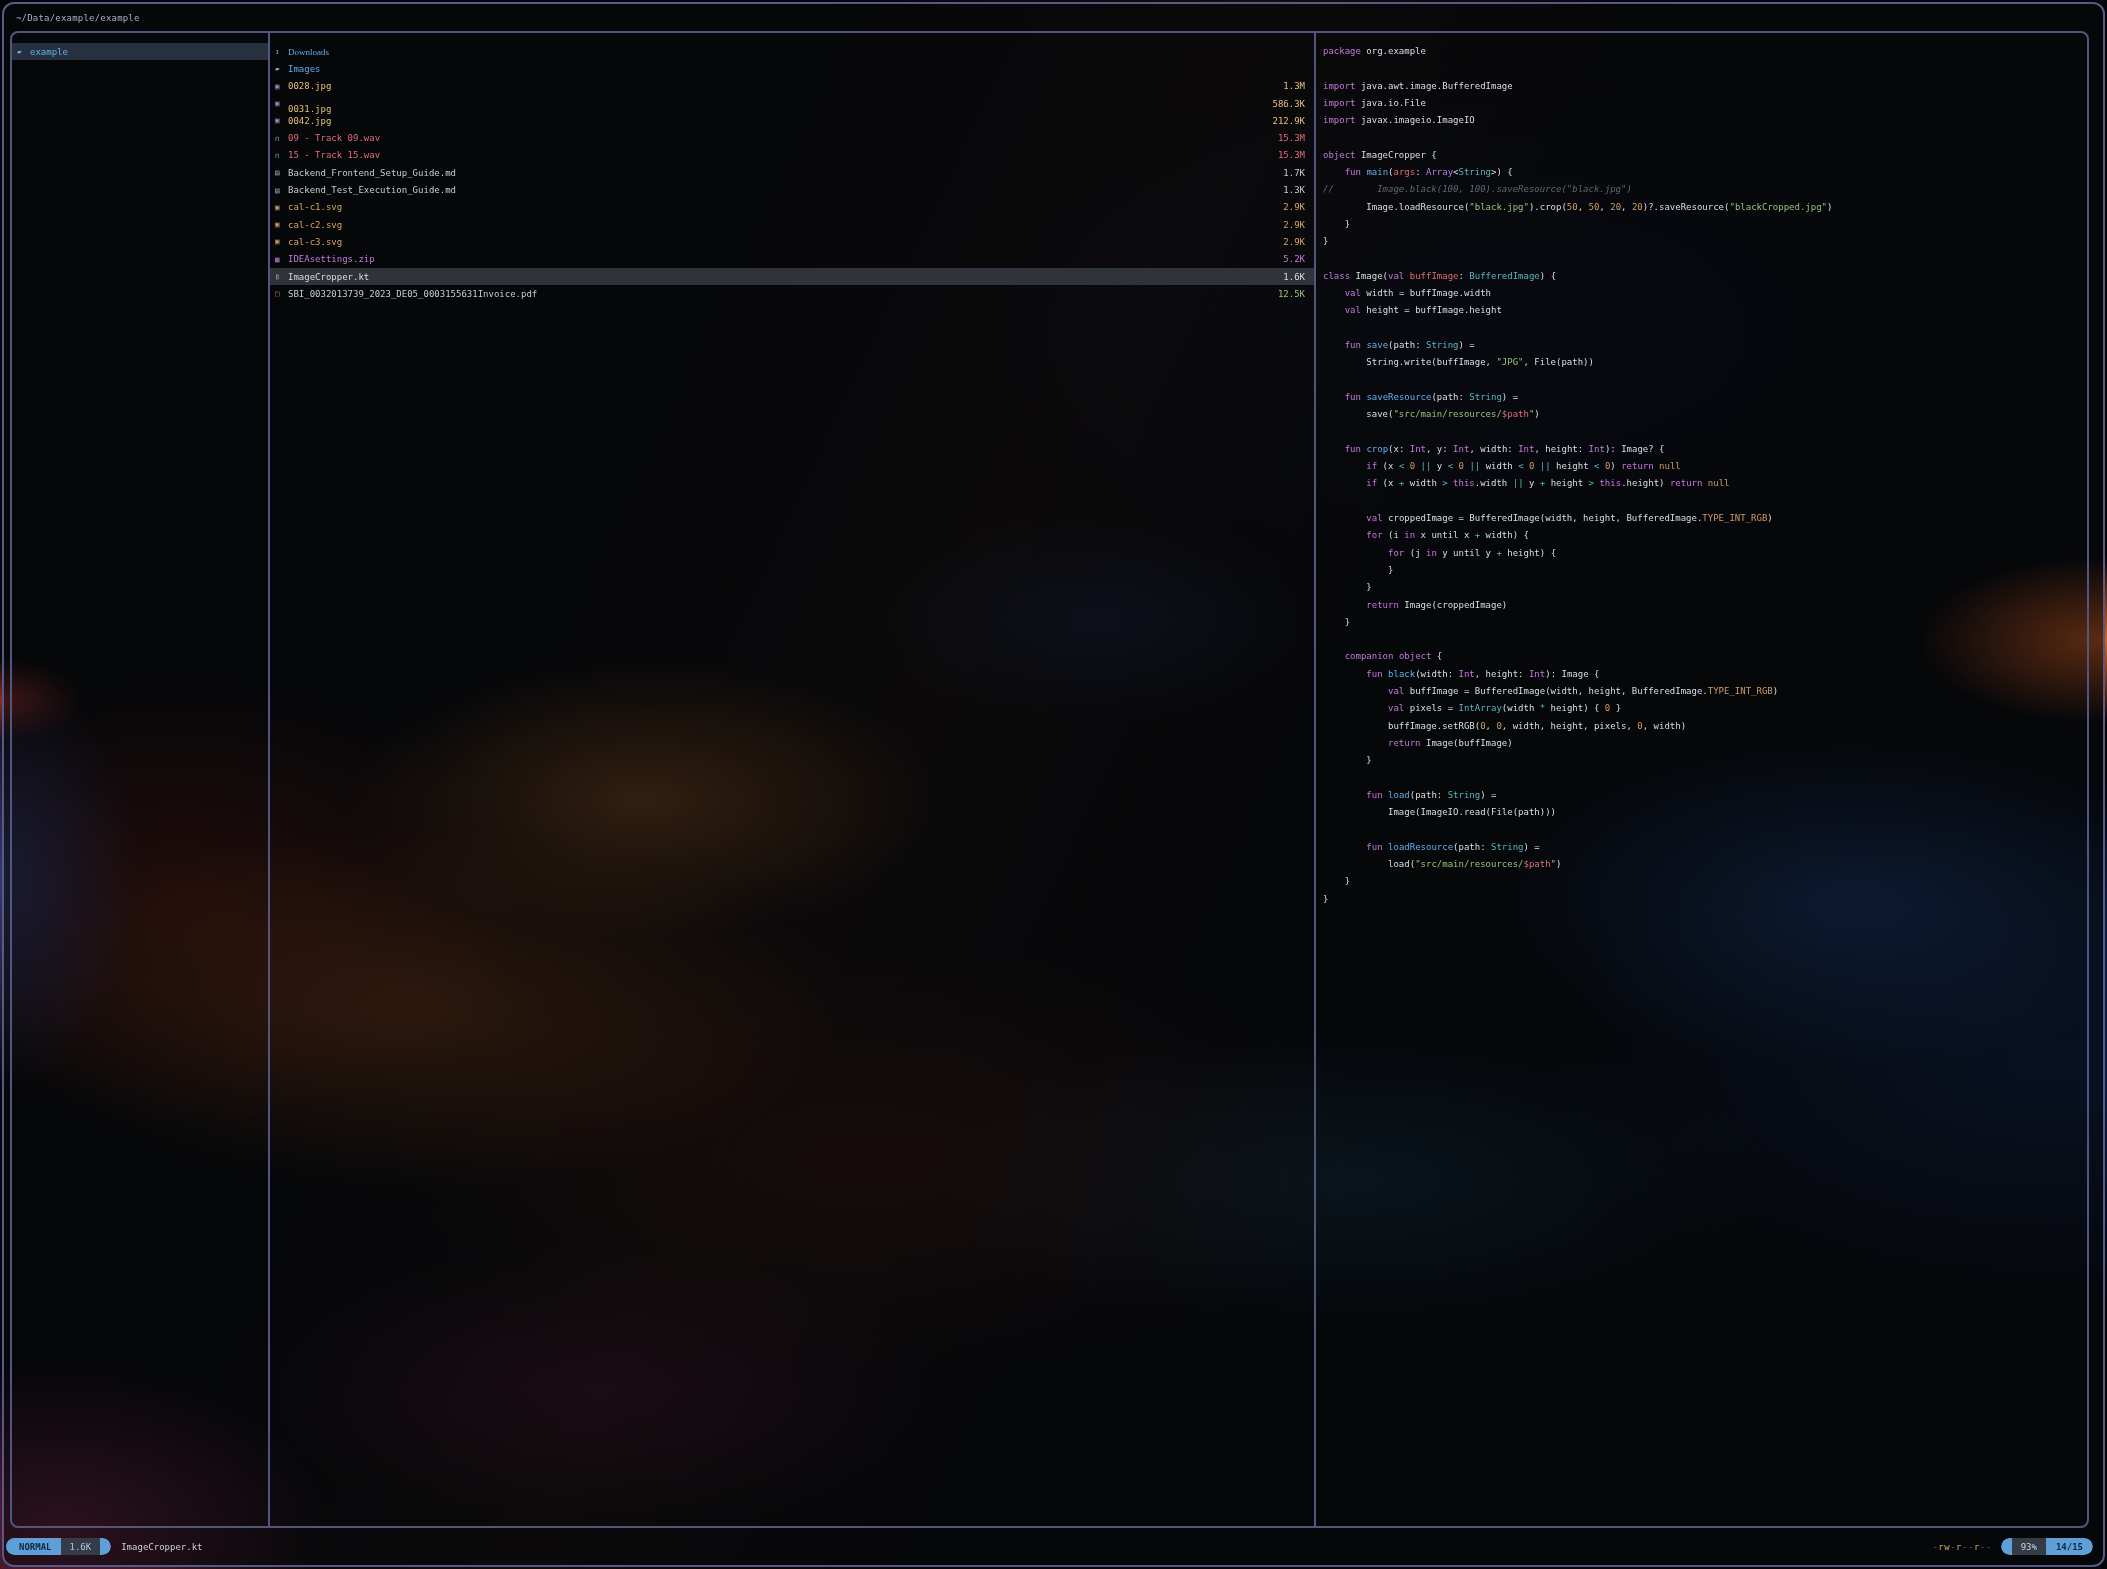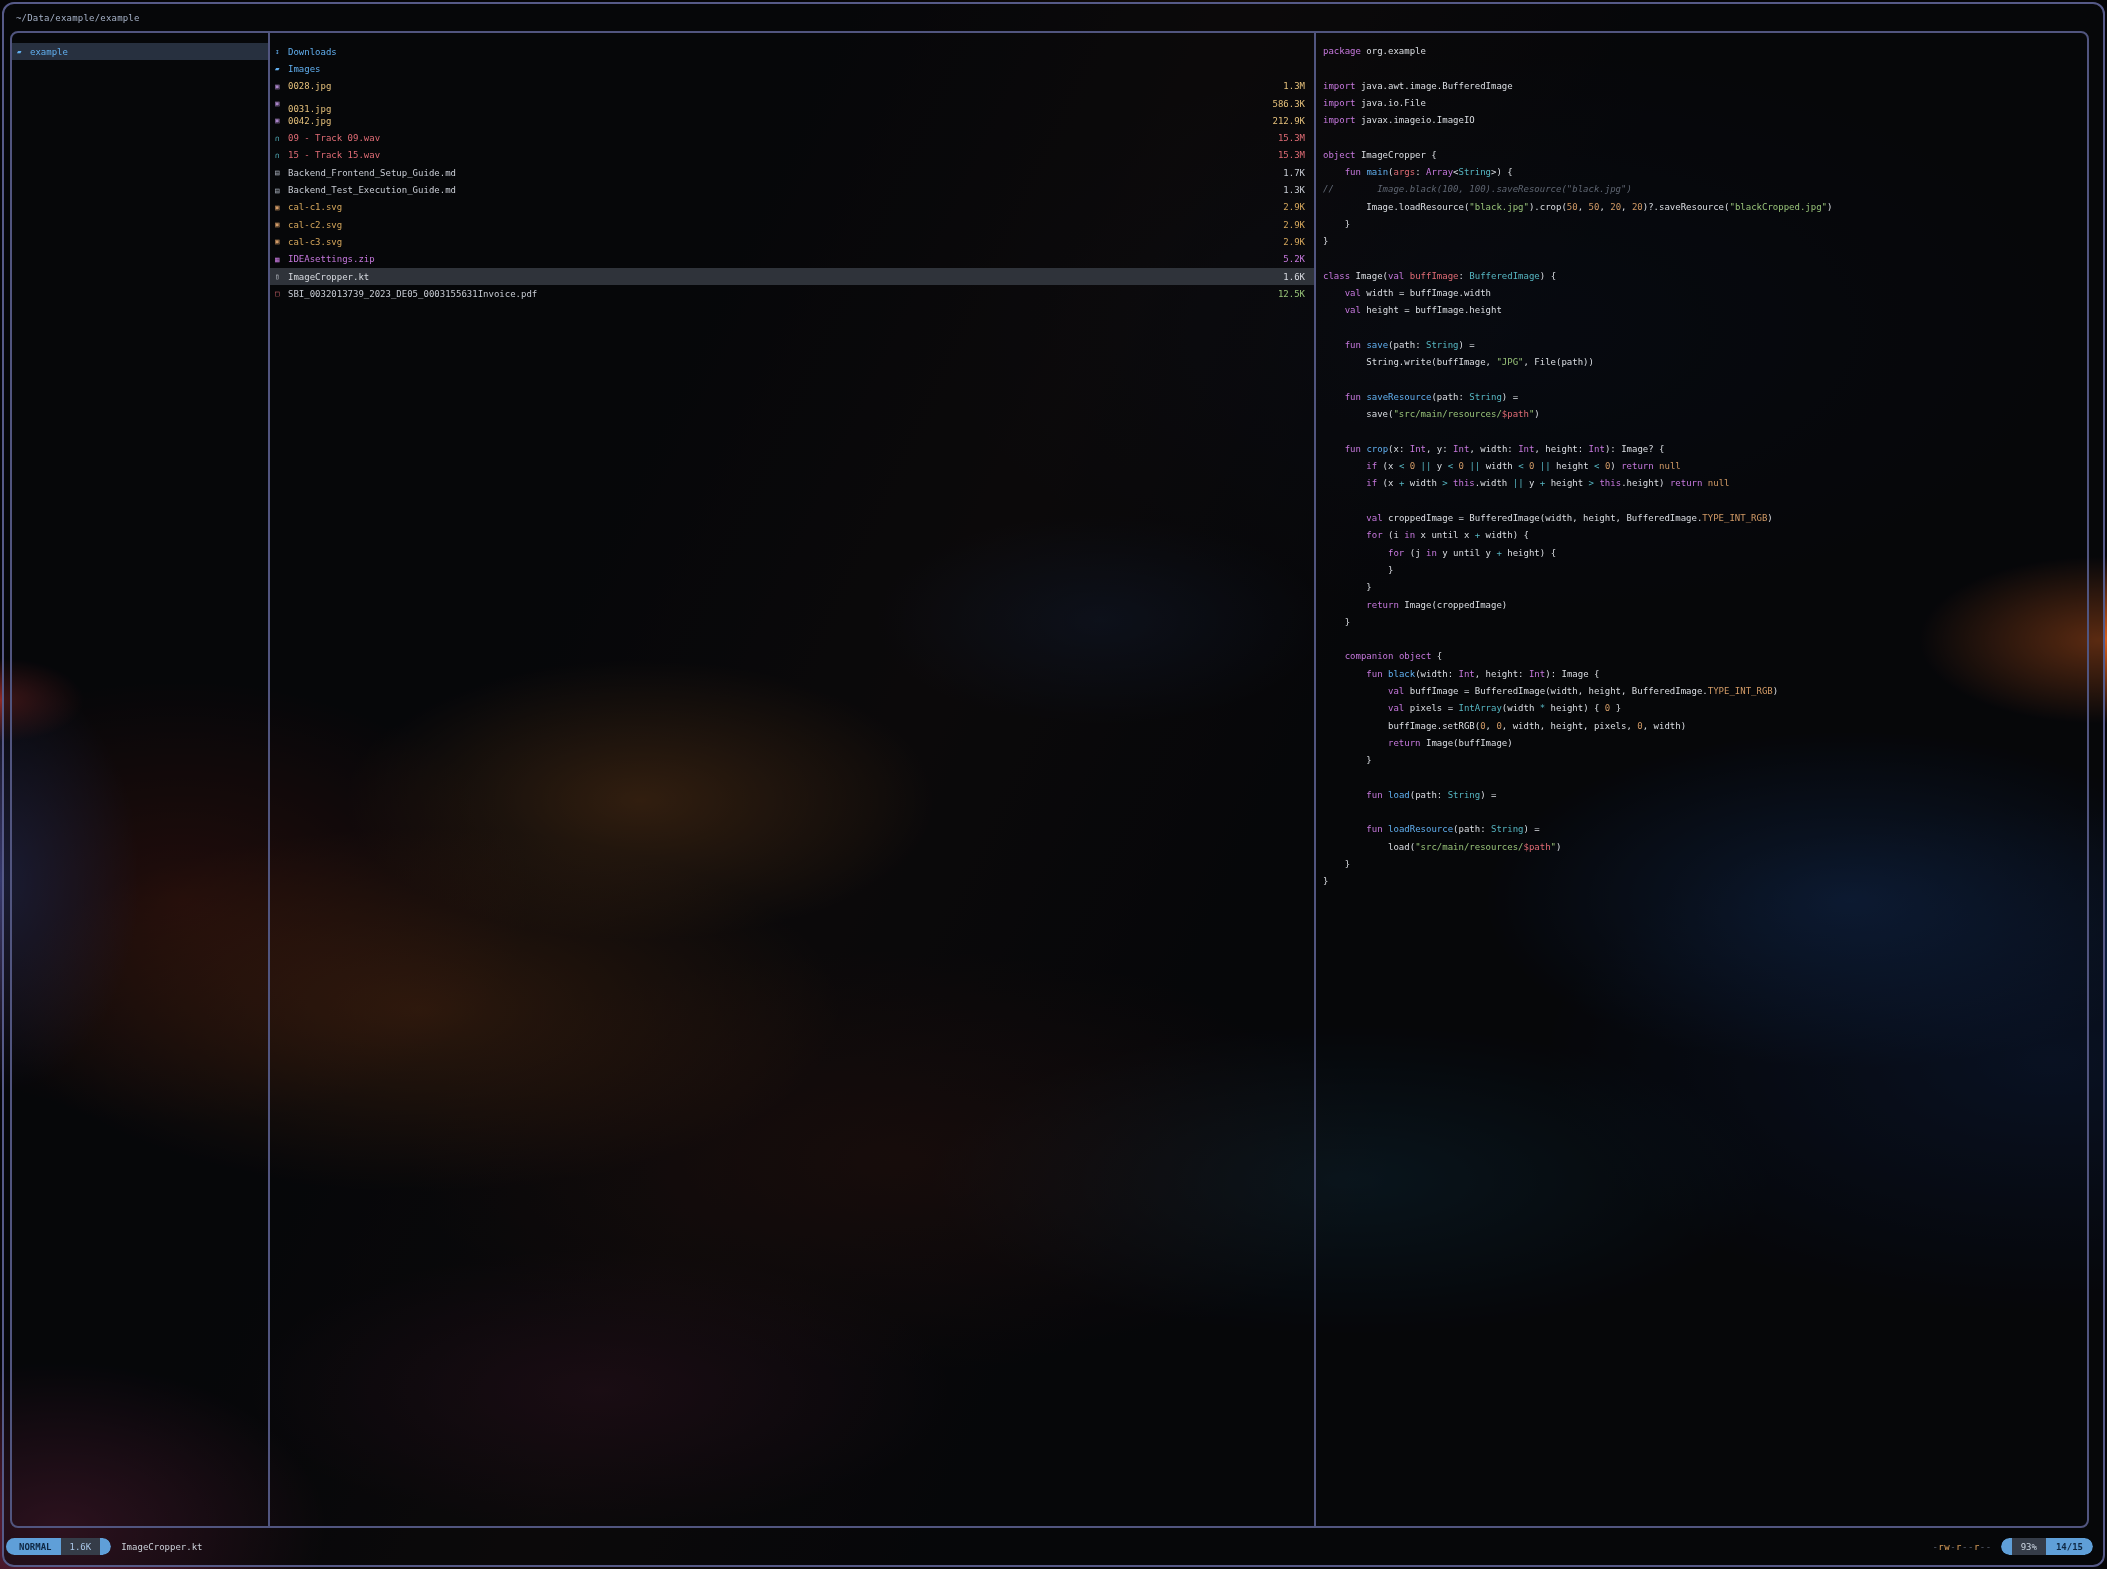--- a/index.html
+++ b/index.html
@@ -78,21 +78,21 @@
   <div class="titlebar">~/Data/example/example</div>
 
   <div class="panes">
     <div class="pane pane-parent">
       <div class="rows" id="parent-rows">
           <div class="row selected"><span class="ficon" style="color: rgb(97, 175, 239);">▰</span><span class="fname" style="color: rgb(97, 175, 239);">example</span></div>
         </div>
     </div>
     <div class="pane pane-current">
       <div class="rows" id="file-rows">
-          <div class="row"><span class="ficon" style="color: rgb(97, 175, 239);">↧</span><span class="fname" style="color: rgb(97, 175, 239);">Downloads</span><span class="fsize" style="color: rgb(97, 175, 239);"></span></div>
+          <div class="row"><span class="ficon" style="color: rgb(97, 175, 239);">↧</span><span class="fname" style="color: rgb(97, 175, 239); font-family: Liberation Serif, serif;">Downloads</span><span class="fsize" style="color: rgb(97, 175, 239);"></span></div>
           <div class="row"><span class="ficon" style="color: rgb(97, 175, 239);">▰</span><span class="fname" style="color: rgb(97, 175, 239);">Images</span><span class="fsize" style="color: rgb(97, 175, 239);"></span></div>
           <div class="row"><span class="ficon" style="color: rgb(169, 132, 200);">▣</span><span class="fname" style="color: rgb(229, 192, 123);">0028.jpg</span><span class="fsize" style="color: rgb(229, 192, 123);">1.3M</span></div>
           <div class="row"><span class="ficon" style="color: rgb(169, 132, 200);">▣</span><span class="fname" style="color: rgb(229, 192, 123); margin-top: 11px;">0031.jpg</span><span class="fsize" style="color: rgb(229, 192, 123);">586.3K</span></div>
           <div class="row"><span class="ficon" style="color: rgb(169, 132, 200);">▣</span><span class="fname" style="color: rgb(229, 192, 123);">0042.jpg</span><span class="fsize" style="color: rgb(229, 192, 123);">212.9K</span></div>
           <div class="row"><span class="ficon" style="color: rgb(86, 182, 194);">∩</span><span class="fname" style="color: rgb(224, 108, 117);">09 - Track 09.wav</span><span class="fsize" style="color: rgb(224, 108, 117);">15.3M</span></div>
           <div class="row"><span class="ficon" style="color: rgb(86, 182, 194);">∩</span><span class="fname" style="color: rgb(224, 108, 117);">15 - Track 15.wav</span><span class="fsize" style="color: rgb(224, 108, 117);">15.3M</span></div>
           <div class="row"><span class="ficon" style="color: rgb(170, 177, 189);">▤</span><span class="fname" style="color: rgb(200, 204, 212);">Backend_Frontend_Setup_Guide.md</span><span class="fsize" style="color: rgb(200, 204, 212);">1.7K</span></div>
           <div class="row"><span class="ficon" style="color: rgb(170, 177, 189);">▤</span><span class="fname" style="color: rgb(200, 204, 212);">Backend_Test_Execution_Guide.md</span><span class="fsize" style="color: rgb(200, 204, 212);">1.3K</span></div>
           <div class="row"><span class="ficon" style="color: rgb(209, 154, 102);">▣</span><span class="fname" style="color: rgb(213, 167, 92);">cal-c1.svg</span><span class="fsize" style="color: rgb(213, 167, 92);">2.9K</span></div>
           <div class="row"><span class="ficon" style="color: rgb(209, 154, 102);">▣</span><span class="fname" style="color: rgb(213, 167, 92);">cal-c2.svg</span><span class="fsize" style="color: rgb(213, 167, 92);">2.9K</span></div>
@@ -141,20 +141,21 @@
           <div class="code-line">&nbsp;</div>
           <div class="code-line"><span style="color: rgb(220, 223, 228);">    </span><span style="color: rgb(198, 120, 221);">companion</span><span style="color: rgb(220, 223, 228);"> </span><span style="color: rgb(198, 120, 221);">object</span><span style="color: rgb(220, 223, 228);"> {</span></div>
           <div class="code-line"><span style="color: rgb(220, 223, 228);">        </span><span style="color: rgb(198, 120, 221);">fun</span><span style="color: rgb(220, 223, 228);"> </span><span style="color: rgb(97, 175, 239);">black</span><span style="color: rgb(220, 223, 228);">(width: </span><span style="color: rgb(198, 120, 221);">Int</span><span style="color: rgb(220, 223, 228);">, height: </span><span style="color: rgb(198, 120, 221);">Int</span><span style="color: rgb(220, 223, 228);">): Image {</span></div>
           <div class="code-line"><span style="color: rgb(220, 223, 228);">            </span><span style="color: rgb(198, 120, 221);">val</span><span style="color: rgb(220, 223, 228);"> buffImage = BufferedImage(width, height, BufferedImage.</span><span style="color: rgb(209, 154, 102);">TYPE_INT_RGB</span><span style="color: rgb(220, 223, 228);">)</span></div>
           <div class="code-line"><span style="color: rgb(220, 223, 228);">            </span><span style="color: rgb(198, 120, 221);">val</span><span style="color: rgb(220, 223, 228);"> pixels = </span><span style="color: rgb(86, 182, 194);">IntArray</span><span style="color: rgb(220, 223, 228);">(width </span><span style="color: rgb(86, 182, 194);">*</span><span style="color: rgb(220, 223, 228);"> height) { </span><span style="color: rgb(209, 154, 102);">0</span><span style="color: rgb(220, 223, 228);"> }</span></div>
           <div class="code-line"><span style="color: rgb(220, 223, 228);">            buffImage.setRGB(</span><span style="color: rgb(209, 154, 102);">0</span><span style="color: rgb(220, 223, 228);">, </span><span style="color: rgb(209, 154, 102);">0</span><span style="color: rgb(220, 223, 228);">, width, height, pixels, </span><span style="color: rgb(209, 154, 102);">0</span><span style="color: rgb(220, 223, 228);">, width)</span></div>
           <div class="code-line"><span style="color: rgb(220, 223, 228);">            </span><span style="color: rgb(198, 120, 221);">return</span><span style="color: rgb(220, 223, 228);"> Image(buffImage)</span></div>
           <div class="code-line"><span style="color: rgb(220, 223, 228);">        }</span></div>
           <div class="code-line">&nbsp;</div>
           <div class="code-line"><span style="color: rgb(220, 223, 228);">        </span><span style="color: rgb(198, 120, 221);">fun</span><span style="color: rgb(220, 223, 228);"> </span><span style="color: rgb(97, 175, 239);">load</span><span style="color: rgb(220, 223, 228);">(path: </span><span style="color: rgb(86, 182, 194);">String</span><span style="color: rgb(220, 223, 228);">) =</span></div>
+          <div class="code-line"><span style="color: rgb(220, 223, 228);">            Image(ImageIO.read(File(path)))</span></div>
           <div class="code-line">&nbsp;</div>
           <div class="code-line"><span style="color: rgb(220, 223, 228);">        </span><span style="color: rgb(198, 120, 221);">fun</span><span style="color: rgb(220, 223, 228);"> </span><span style="color: rgb(97, 175, 239);">loadResource</span><span style="color: rgb(220, 223, 228);">(path: </span><span style="color: rgb(86, 182, 194);">String</span><span style="color: rgb(220, 223, 228);">) =</span></div>
           <div class="code-line"><span style="color: rgb(220, 223, 228);">            load(</span><span style="color: rgb(152, 195, 121);">"src/main/resources/</span><span style="color: rgb(224, 108, 117);">$path</span><span style="color: rgb(152, 195, 121);">"</span><span style="color: rgb(220, 223, 228);">)</span></div>
           <div class="code-line"><span style="color: rgb(220, 223, 228);">    }</span></div>
           <div class="code-line"><span style="color: rgb(220, 223, 228);">}</span></div>
         </div>
     </div>
   </div>
 
   <div class="statusbar">

